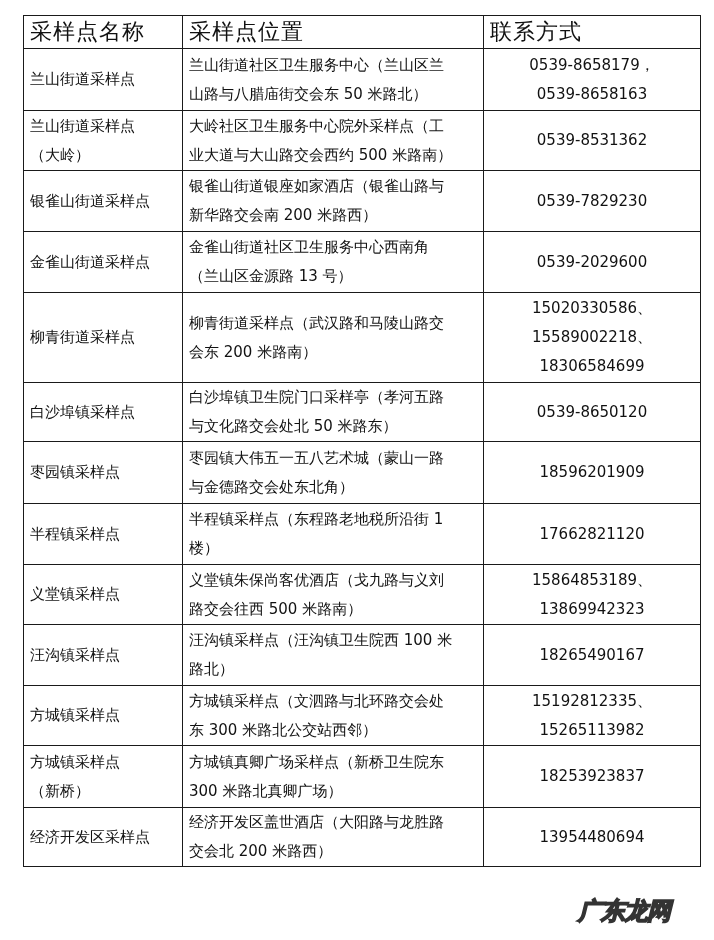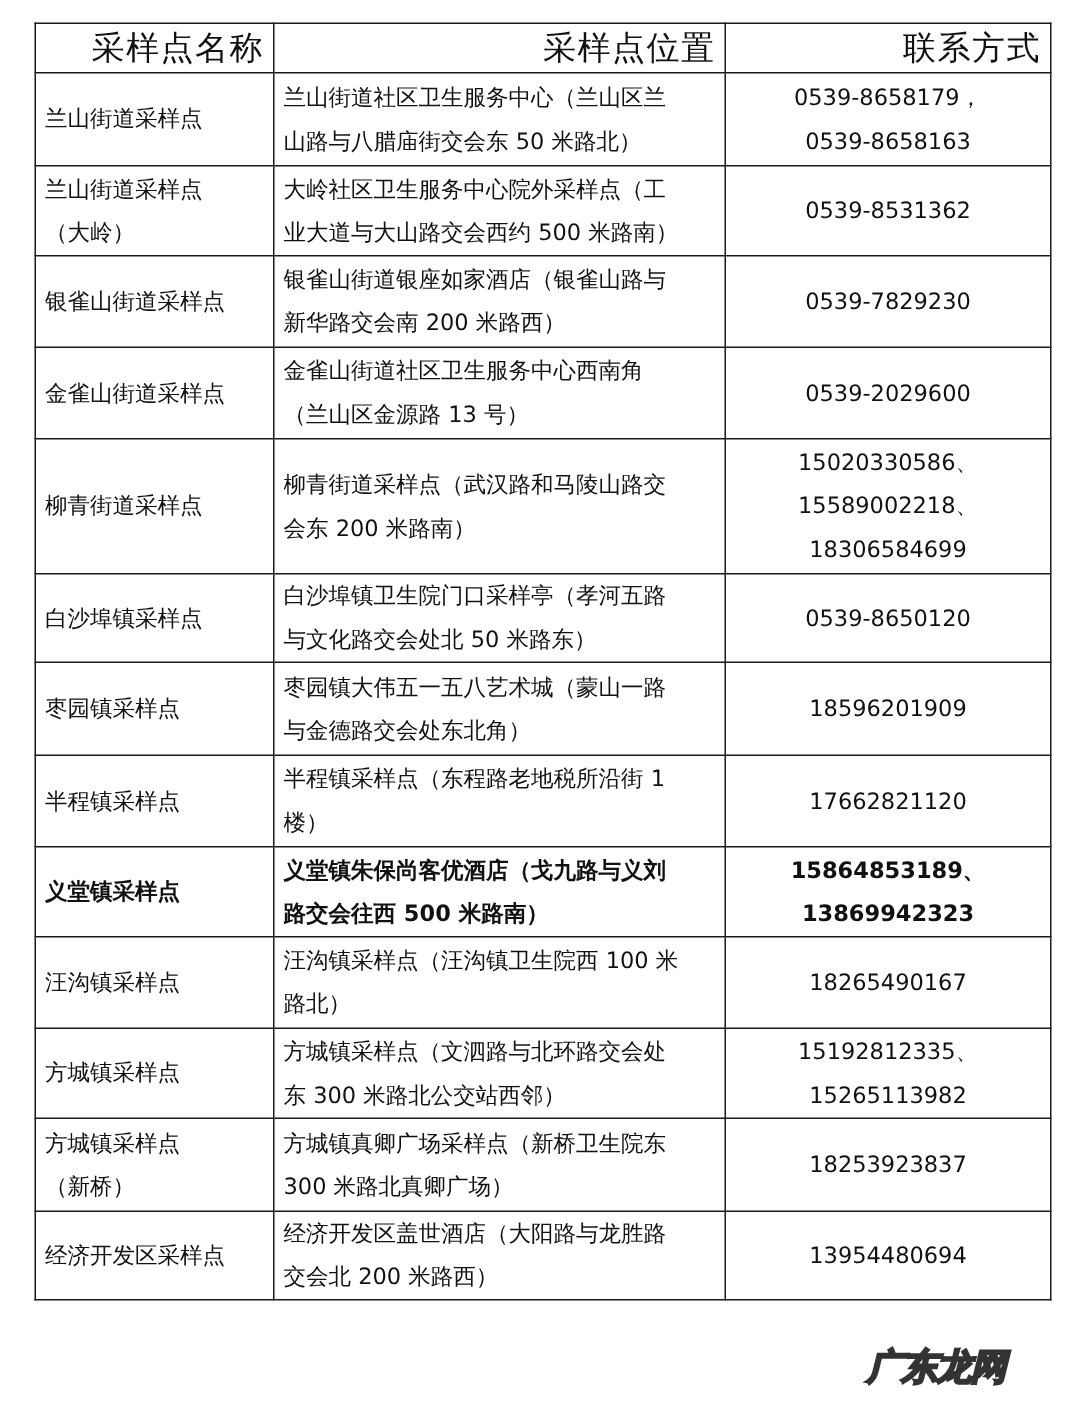--- a/index.html
+++ b/index.html
@@ -9,21 +9,21 @@
     position: absolute; left: 23px; top: 15px;
     border-collapse: collapse; table-layout: fixed;
     width: 677px;
   }
   table.sites td, table.sites th {
     border: 1.2px solid #1a1a1a;
     padding: 0 6px;
     vertical-align: middle;
   }
   table.sites th {
-    font-weight: normal; font-size: 22px; height: 32px; text-align: right;
+    font-weight: normal; font-size: 22px; height: 32px; text-align: left;
     letter-spacing: 1px;
   }
   td.name { text-align: left; font-size: 15px; line-height: 29px; }
   td.loc  { text-align: left; font-size: 15px; line-height: 29px; padding-left: 7px; }
   td.phone { text-align: center; font-size: 15px; line-height: 29px; }
   .phone-line { display: block; }
   col.c1 { width: 159px; } col.c2 { width: 301px; } col.c3 { width: 217px; }
   .watermark {
     position: absolute; left: 578px; top: 895px;
     font-size: 24px; font-weight: bold; color: #0f172a;
@@ -141,21 +141,21 @@
           <span class="phone-line">半程镇采样点</span>
         </td>
         <td class="loc">
           <span class="phone-line">半程镇采样点（东程路老地税所沿街 1</span>
           <span class="phone-line">楼）</span>
         </td>
         <td class="phone">
           <span class="phone-line">17662821120</span>
         </td>
       </tr>
-      <tr style="height: 60px; font-weight: bold;">
+      <tr style="height: 60px;">
         <td class="name">
           <span class="phone-line">义堂镇采样点</span>
         </td>
         <td class="loc">
           <span class="phone-line">义堂镇朱保尚客优酒店（戈九路与义刘</span>
           <span class="phone-line">路交会往西 500 米路南）</span>
         </td>
         <td class="phone">
           <span class="phone-line">15864853189、</span>
           <span class="phone-line">13869942323</span>

